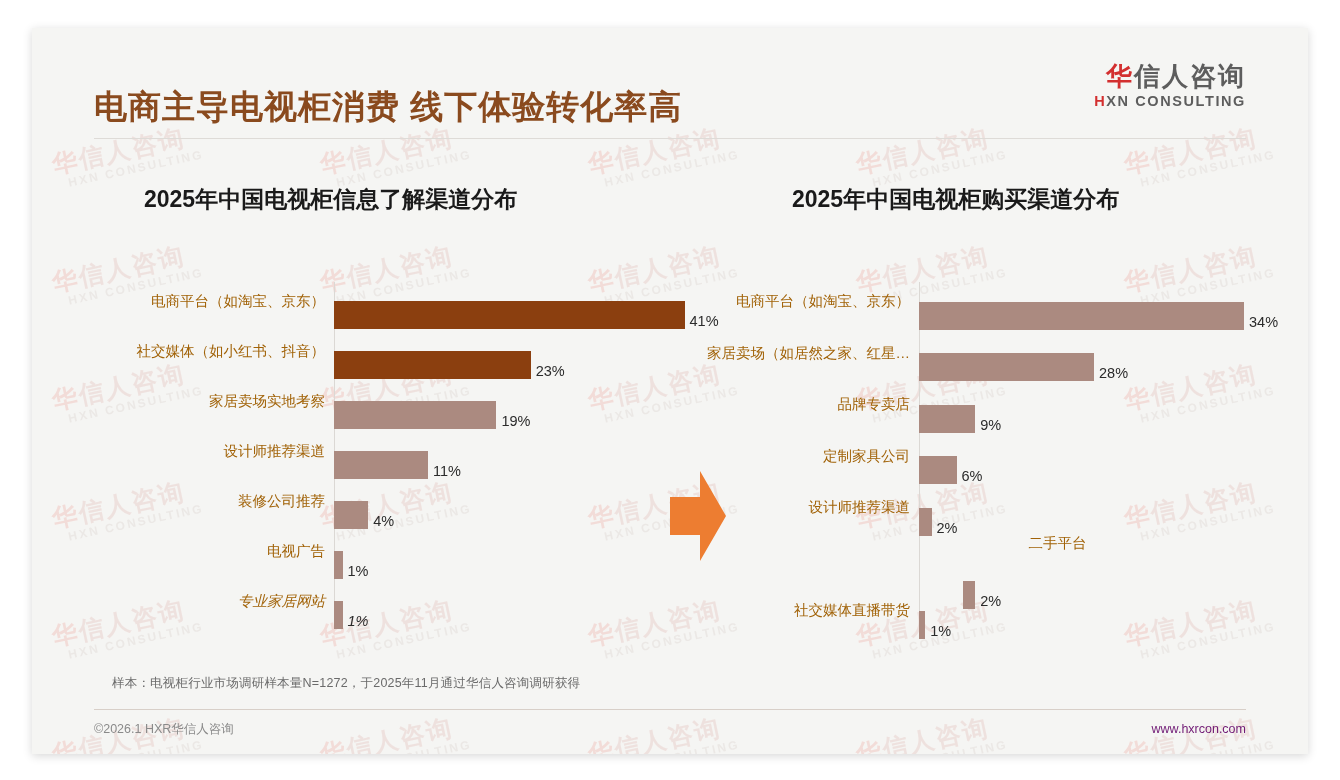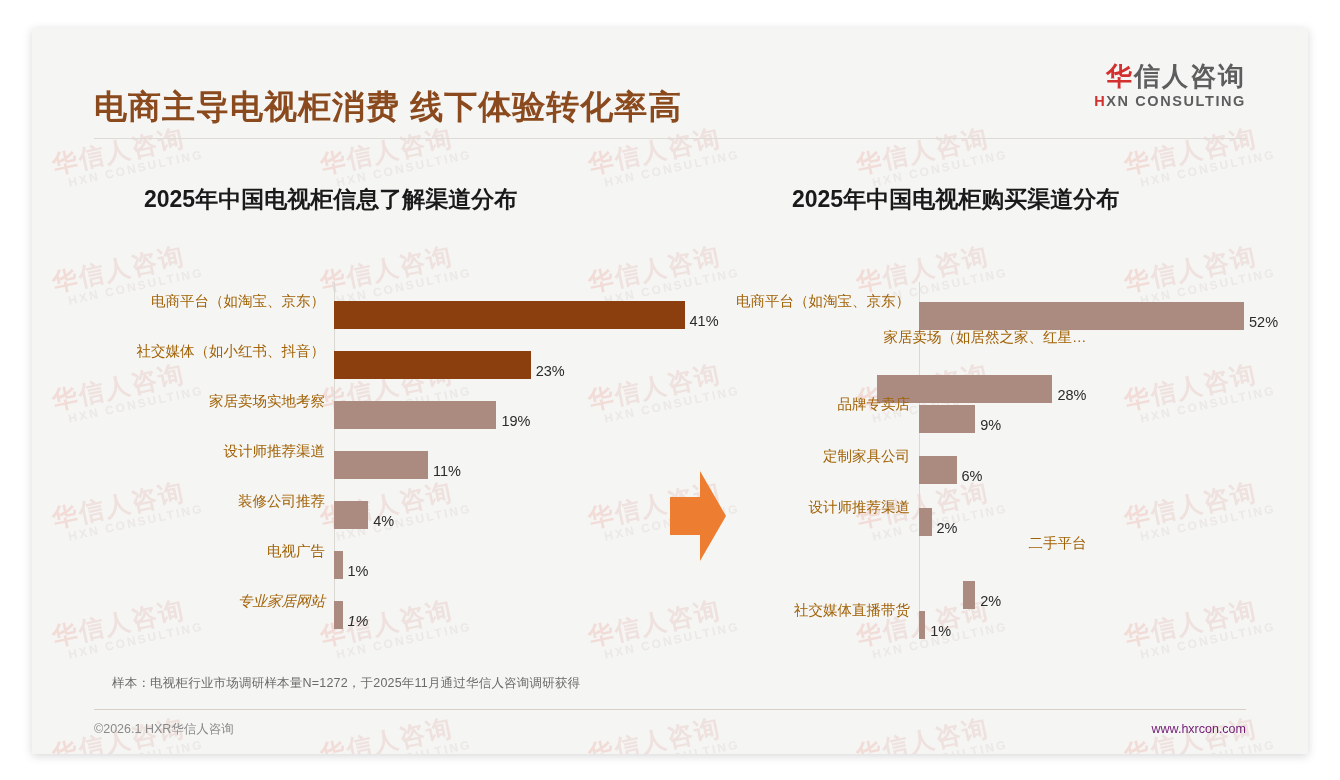--- a/index.html
+++ b/index.html
@@ -305,24 +305,24 @@
 
     <div class="panel panel-right">
       <div class="chart-title">2025年中国电视柜购买渠道分布</div>
       <div class="plot">
         <div class="axis-line"></div>
         <div id="rows-right">
             <div class="row" style="height: 51.5px;">
               <div class="cat-label">电商平台（如淘宝、京东）</div>
               <div class="bar-wrap">
                 <div class="bar" style="width: 325px; background: rgb(171, 138, 128);"></div>
-                <div class="val-label">52%</div>
-              </div>
-            </div>
-            <div class="row" style="height: 51.5px; flex-direction: column;">
+                <div class="val-label">34%</div>
+              </div>
+            </div>
+            <div class="row" style="height: 51.5px;">
               <div class="cat-label">家居卖场（如居然之家、红星…</div>
               <div class="bar-wrap">
                 <div class="bar" style="width: 175px; background: rgb(171, 138, 128);"></div>
                 <div class="val-label">28%</div>
               </div>
             </div>
             <div class="row" style="height: 51.5px;">
               <div class="cat-label">品牌专卖店</div>
               <div class="bar-wrap">
                 <div class="bar" style="width: 56.25px; background: rgb(171, 138, 128);"></div>

